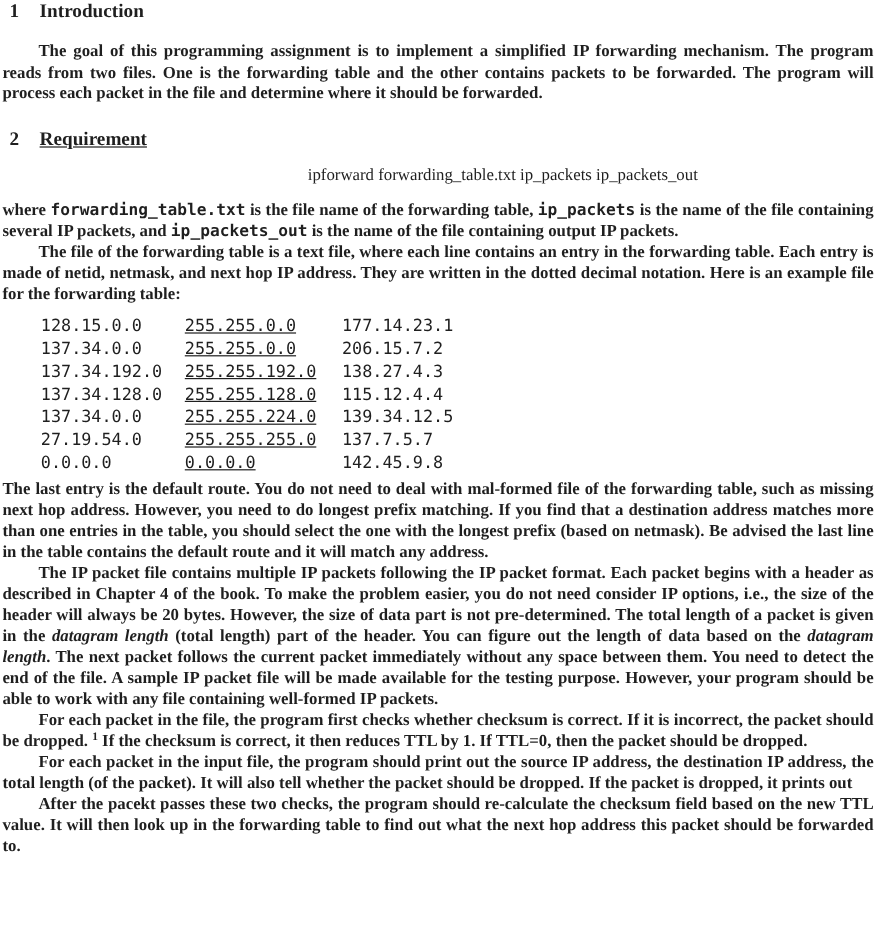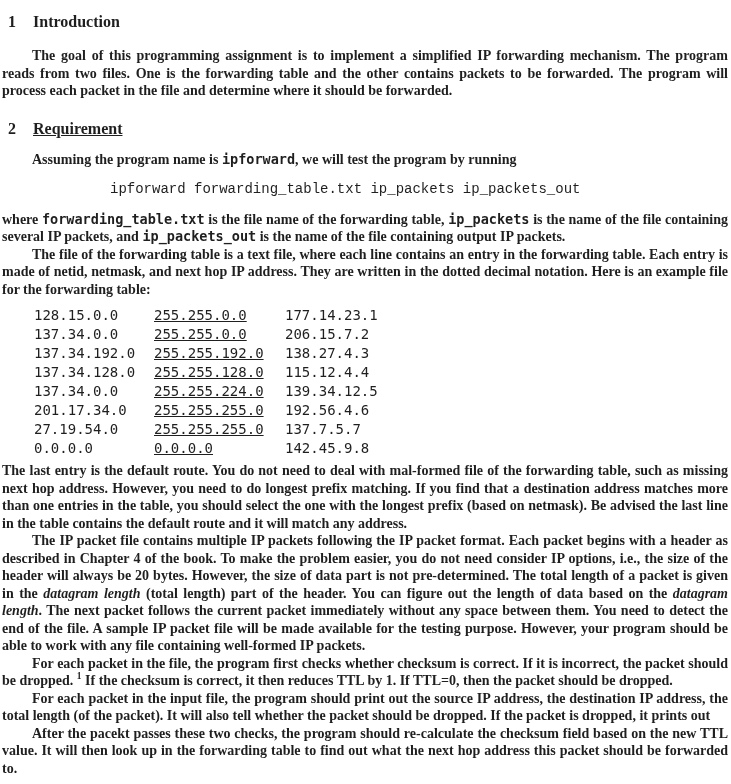--- a/index.html
+++ b/index.html
@@ -5,21 +5,21 @@
   html, body { margin: 0; padding: 0; }
   body {
     width: 731px; height: 784px;
     background: #ffffff;
     overflow: hidden;
     font-family: "Liberation Serif", serif;
     font-size: 14px;
     line-height: 17.5px;
     color: #1f1f1f;
   }
-  .page { padding: 14px 3px 0 2px; }
+  .page { padding: 2px 3px 0 2px; }
 
   .sec-heading {
     margin: 0;
     font-weight: bold;
     font-size: 16px;
     line-height: 16px;
     padding-left: 6px;
     text-align: left;
   }
   .sec-num { display: inline-block; width: 25px; }
@@ -33,25 +33,25 @@
   .p-where   { margin-top: 12px; }
   .p-last    { margin-top: 4px; }
 
   .mono {
     font-family: "DejaVu Sans Mono", monospace;
     font-size: 13.5px;
   }
   .italic { font-style: italic; }
 
   .cmdline {
-    font-family: Liberation Mono, monospace;
+    font-family: Liberation Serif, serif;
     font-size: 14px;
     line-height: 17.5px;
     margin: 13px 0 0 108px;
-    text-align: left;
+    text-align: center;
     white-space: pre;
   }
 
   .fwd-table {
     font-family: "DejaVu Sans Mono", monospace;
     font-size: 14px;
     line-height: 19px;
     margin: 8px 0 0 32px;
   }
   .fwd-row { white-space: pre; }
@@ -68,35 +68,33 @@
 <body>
 
 <div class="page">
 
   <h1 class="sec-heading"><span class="sec-num">1</span><span>Introduction</span></h1>
 
   <p class="p-intro indent"><span>The goal of this programming assignment is to implement a simplified IP forwarding mechanism. The program reads from two files. One is the forwarding table and the other contains packets to be forwarded. The program will process each packet in the file and determine where it should be forwarded.</span></p>
 
   <h1 class="sec-heading h-req"><span class="sec-num">2</span><span>Requirement</span></h1>
 
-  <p class="p-assume indent"><span>Assuming the program name is </span><span class="mono">ipforward</span><span>, we will test the program by running</span></p>
 
   <div class="cmdline">ipforward forwarding_table.txt ip_packets ip_packets_out</div>
 
   <p class="p-where"><span>where </span><span class="mono">forwarding_table.txt</span><span> is the file name of the forwarding table, </span><span class="mono">ip_packets</span><span> is the name of the file containing several IP packets, and </span><span class="mono">ip_packets_out</span><span> is the name of the file containing output IP packets.</span></p>
 
   <p class="indent"><span>The file of the forwarding table is a text file, where each line contains an entry in the forwarding table. Each entry is made of netid, netmask, and next hop IP address. They are written in the dotted decimal notation. Here is an example file for the forwarding table:</span></p>
 
   <div class="fwd-table">
     <div class="fwd-row"><span class="col-netid">128.15.0.0</span><span class="col-netmask">255.255.0.0</span><span>177.14.23.1</span></div>
     <div class="fwd-row"><span class="col-netid">137.34.0.0</span><span class="col-netmask">255.255.0.0</span><span>206.15.7.2</span></div>
     <div class="fwd-row"><span class="col-netid">137.34.192.0</span><span class="col-netmask">255.255.192.0</span><span>138.27.4.3</span></div>
     <div class="fwd-row"><span class="col-netid">137.34.128.0</span><span class="col-netmask">255.255.128.0</span><span>115.12.4.4</span></div>
     <div class="fwd-row"><span class="col-netid">137.34.0.0</span><span class="col-netmask">255.255.224.0</span><span>139.34.12.5</span></div>
-    <div class="fwd-row"><span class="col-netid">201.17.34.0</span><span class="col-netmask">255.255.255.0</span><span>192.56.4.6</span></div>
     <div class="fwd-row"><span class="col-netid">27.19.54.0</span><span class="col-netmask">255.255.255.0</span><span>137.7.5.7</span></div>
     <div class="fwd-row"><span class="col-netid">0.0.0.0</span><span class="col-netmask">0.0.0.0</span><span>142.45.9.8</span></div>
   </div>
 
   <p class="p-last"><span>The last entry is the default route. You do not need to deal with mal-formed file of the forwarding table, such as missing next hop address. However, you need to do longest prefix matching. If you find that a destination address matches more than one entries in the table, you should select the one with the longest prefix (based on netmask). Be advised the last line in the table contains the default route and it will match any address.</span></p>
 
   <p class="indent"><span>The IP packet file contains multiple IP packets following the IP packet format. Each packet begins with a header as described in Chapter 4 of the book. To make the problem easier, you do not need consider IP options, i.e., the size of the header will always be 20 bytes. However, the size of data part is not pre-determined. The total length of a packet is given in the </span><span class="italic">datagram length</span><span> (total length) part of the header. You can figure out the length of data based on the </span><span class="italic">datagram length</span><span>. The next packet follows the current packet immediately without any space between them. You need to detect the end of the file. A sample IP packet file will be made available for the testing purpose. However, your program should be able to work with any file containing well-formed IP packets.</span></p>
 
   <p class="indent"><span>For each packet in the file, the program first checks whether checksum is correct. If it is incorrect, the packet should be dropped. </span><sup class="fn">1</sup><span> If the checksum is correct, it then reduces TTL by 1. If TTL=0, then the packet should be dropped.</span></p>
 

